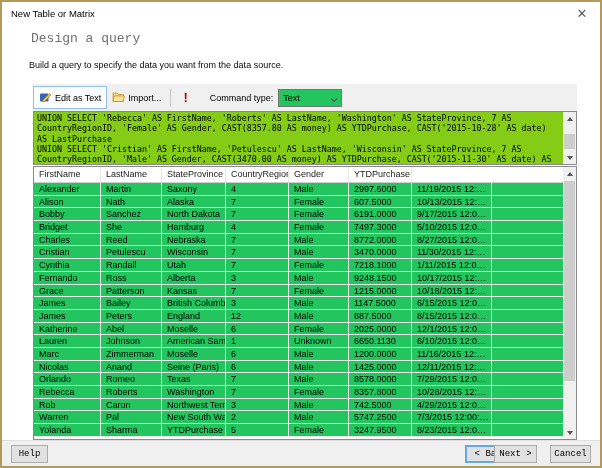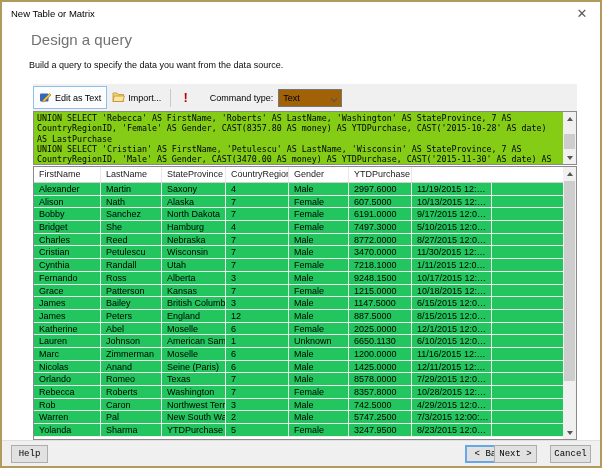--- a/index.html
+++ b/index.html
@@ -10,32 +10,32 @@
     position:relative; width:602px; height:468px;
     background:#fff; border:2px solid #b29a5a; overflow:hidden;
   }
 
   
   .titlebar { position:absolute; left:0; top:0; width:100%; height:28px; background:#fff; }
   .titlebar-text { position:absolute; left:9px; top:6px; font-size:9.5px; color:#000; }
   .close-btn { position:absolute; right:10px; top:4px; width:16px; height:16px;
     font-size:13px; color:#5a5a5a; text-align:center; line-height:16px; cursor:default; }
 
-  .page-title { position:absolute; left:29px; top:29px; font-size:15px; color:#717171; }
+  .page-title { position:absolute; left:29px; top:29px; font-size:13px; color:#717171;font-family:Liberation Mono, monospace; }
   .page-subtitle { position:absolute; left:27px; top:58px; font-size:9px; color:#0a0a0a; }
 
   
   .toolbar { position:absolute; left:31px; top:82px; width:544px; height:27px;
     background:#f0f0f0; display:flex; align-items:center; font-size:9px; color:#000; }
   .tb-btn { display:flex; align-items:center; gap:3px; height:23px; padding:0 5px; }
   .tb-btn.toggled { background:#fbfdfe; border:1px solid #8fc0ea; }
   .tb-sep { width:1px; height:18px; background:#c8c8c8; margin:0 6px 0 4px; }
   .run-glyph { color:#c00000; font-weight:bold; font-size:13px; padding:0 6px; }
   .cmd-label { margin-left:16px; margin-right:5px; }
-  .combo { position:relative; width:64px; height:18px; background:#a16207;
+  .combo { position:relative; width:64px; height:18px; background:#22c55e;
     border:1px solid #767676; display:flex; align-items:center; padding-left:4px; }
   .combo-chevron { position:absolute; right:3px; top:5px; }
 
   
   .sqlbox { position:absolute; left:31px; top:109px; width:544px; height:54px;
     border:1px solid #8a8a8a; background:#84cc16; }
   .sqltext { position:absolute; left:0; top:0; right:13px; bottom:0; overflow:hidden;
     padding:1px 0 0 3px; font-family:"DejaVu Sans Mono","Liberation Mono",monospace;
     font-size:8.3px; line-height:10.3px; white-space:pre; color:#000; }
 

